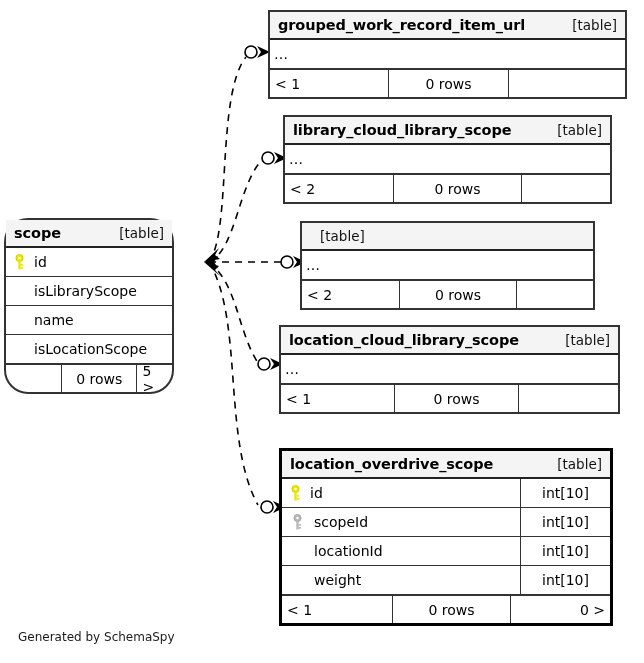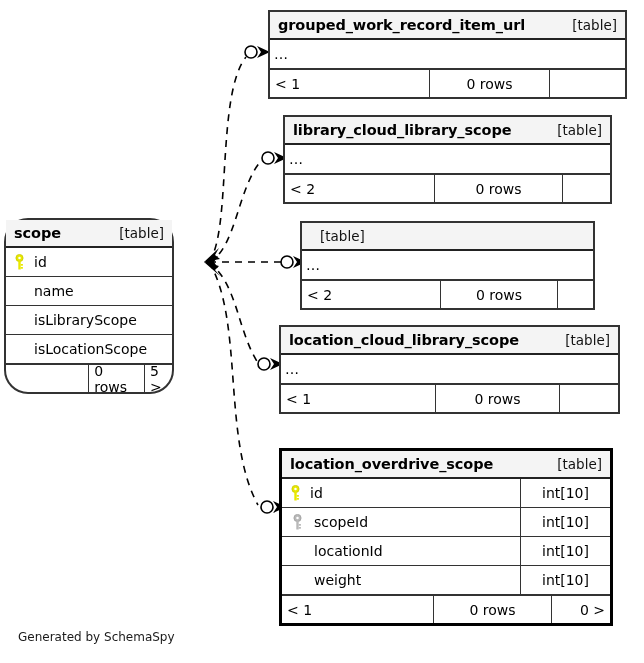--- a/index.html
+++ b/index.html
@@ -120,21 +120,21 @@
     font-size: 14px;
   }
   .tfoot .fcell {
     box-sizing: border-box;
     display: flex;
     align-items: center;
     height: 100%;
     padding: 0 5px;
   }
   .tfoot .f-left   { justify-content: flex-start; }
-  .tfoot .f-center { justify-content: center; border-left: 1.5px solid #333333; margin-left: 41px; }
+  .tfoot .f-center { justify-content: center; border-left: 1.5px solid #333333; }
   .tfoot .f-right  { justify-content: flex-end; border-left: 1.5px solid #333333; }
 
   
   .key-icon { display:block; }
 
   
   #caption {
     position: absolute;
     left: 18px;
     top: 630px;
@@ -199,26 +199,26 @@
           <rect x="4.3" y="6.5" width="2.4" height="9" fill="#e8e800"></rect>
           <rect x="6.7" y="10" width="2.2" height="1.7" fill="#e8e800"></rect>
           <rect x="6.7" y="13" width="2.2" height="1.7" fill="#e8e800"></rect>
         </svg>
       </span>
       <span class="cname">id</span>
     </div>
 
     <div class="trow tcol">
       <span class="keycell"></span>
+      <span class="cname">isLibraryScope</span>
+    </div>
+
+    <div class="trow tcol">
+      <span class="keycell"></span>
       <span class="cname">name</span>
-    </div>
-
-    <div class="trow tcol">
-      <span class="keycell"></span>
-      <span class="cname">isLibraryScope</span>
     </div>
 
     <div class="trow tcol">
       <span class="keycell"></span>
       <span class="cname">isLocationScope</span>
     </div>
 
     <div class="tfoot">
       <div class="fcell f-left" style="width:56px;"></div>
       <div class="fcell f-center" style="width:77px;">0 rows</div>

